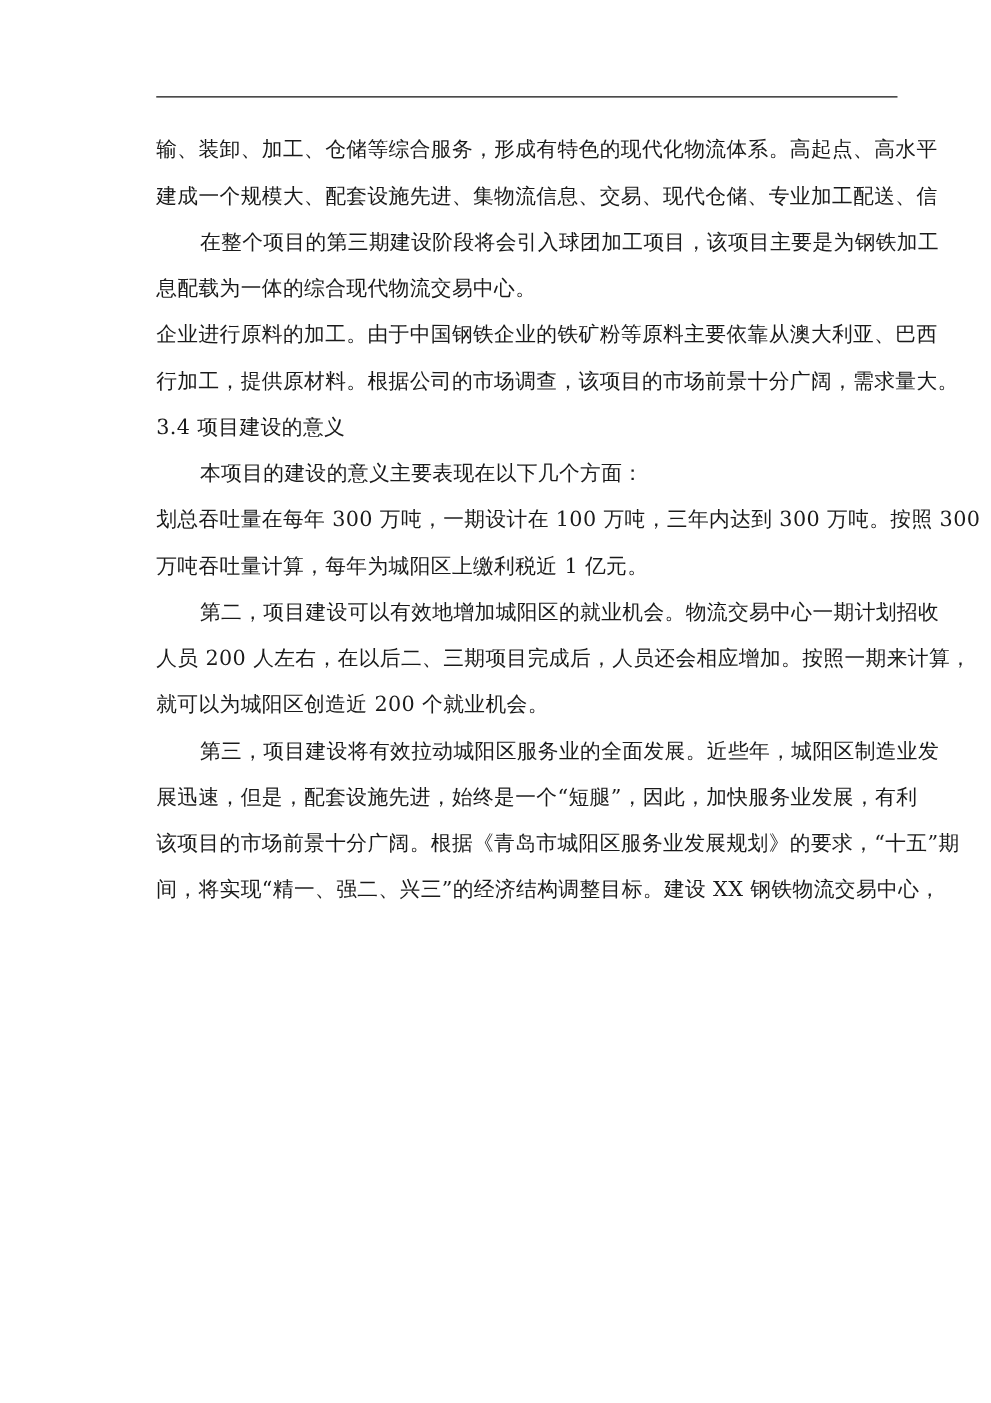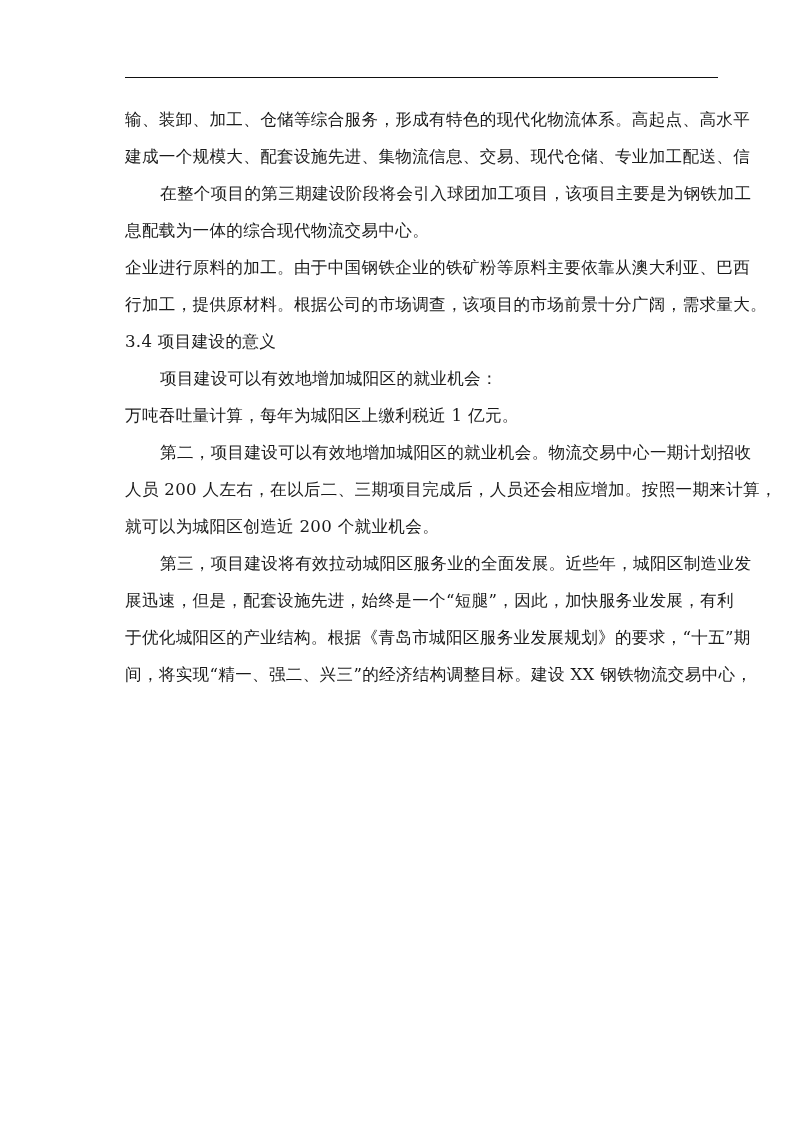--- a/index.html
+++ b/index.html
@@ -61,23 +61,24 @@
 <div class="page">
   <div class="header-rule"></div>
   <div class="body-text" id="body-text">
       <div class="line">输、装卸、加工、仓储等综合服务，形成有特色的现代化物流体系。高起点、高水平</div>
       <div class="line">建成一个规模大、配套设施先进、集物流信息、交易、现代仓储、专业加工配送、信</div>
       <div class="line indent">在整个项目的第三期建设阶段将会引入球团加工项目，该项目主要是为钢铁加工</div>
       <div class="line last">息配载为一体的综合现代物流交易中心。</div>
       <div class="line">企业进行原料的加工。由于中国钢铁企业的铁矿粉等原料主要依靠从澳大利亚、巴西</div>
       <div class="line">行加工，提供原材料。根据公司的市场调查，该项目的市场前景十分广阔，需求量大。</div>
       <div class="line last heading">3.4 项目建设的意义</div>
-      <div class="line indent last">项目建设可以有效地增加城阳区的就业机会：</div>
+      <div class="line indent last">本项目的建设的意义主要表现在以下几个方面：</div>
+      <div class="line">划总吞吐量在每年 300 万吨，一期设计在 100 万吨，三年内达到 300 万吨。按照 300</div>
       <div class="line last">万吨吞吐量计算，每年为城阳区上缴利税近 1 亿元。</div>
       <div class="line indent">第二，项目建设可以有效地增加城阳区的就业机会。物流交易中心一期计划招收</div>
       <div class="line">人员 200 人左右，在以后二、三期项目完成后，人员还会相应增加。按照一期来计算，</div>
       <div class="line last">就可以为城阳区创造近 200 个就业机会。</div>
       <div class="line indent">第三，项目建设将有效拉动城阳区服务业的全面发展。近些年，城阳区制造业发</div>
       <div class="line">展迅速，但是，配套设施先进，始终是一个“短腿”，因此，加快服务业发展，有利</div>
-      <div class="line">于优化城阳区的产业结构。根据《青岛市城阳区服务业发展规划》的要求，“十五”期</div>
+      <div class="line">该项目的市场前景十分广阔。根据《青岛市城阳区服务业发展规划》的要求，“十五”期</div>
       <div class="line">间，将实现“精一、强二、兴三”的经济结构调整目标。建设 XX 钢铁物流交易中心，</div>
     </div>
 </div>
 
 </body></html>

